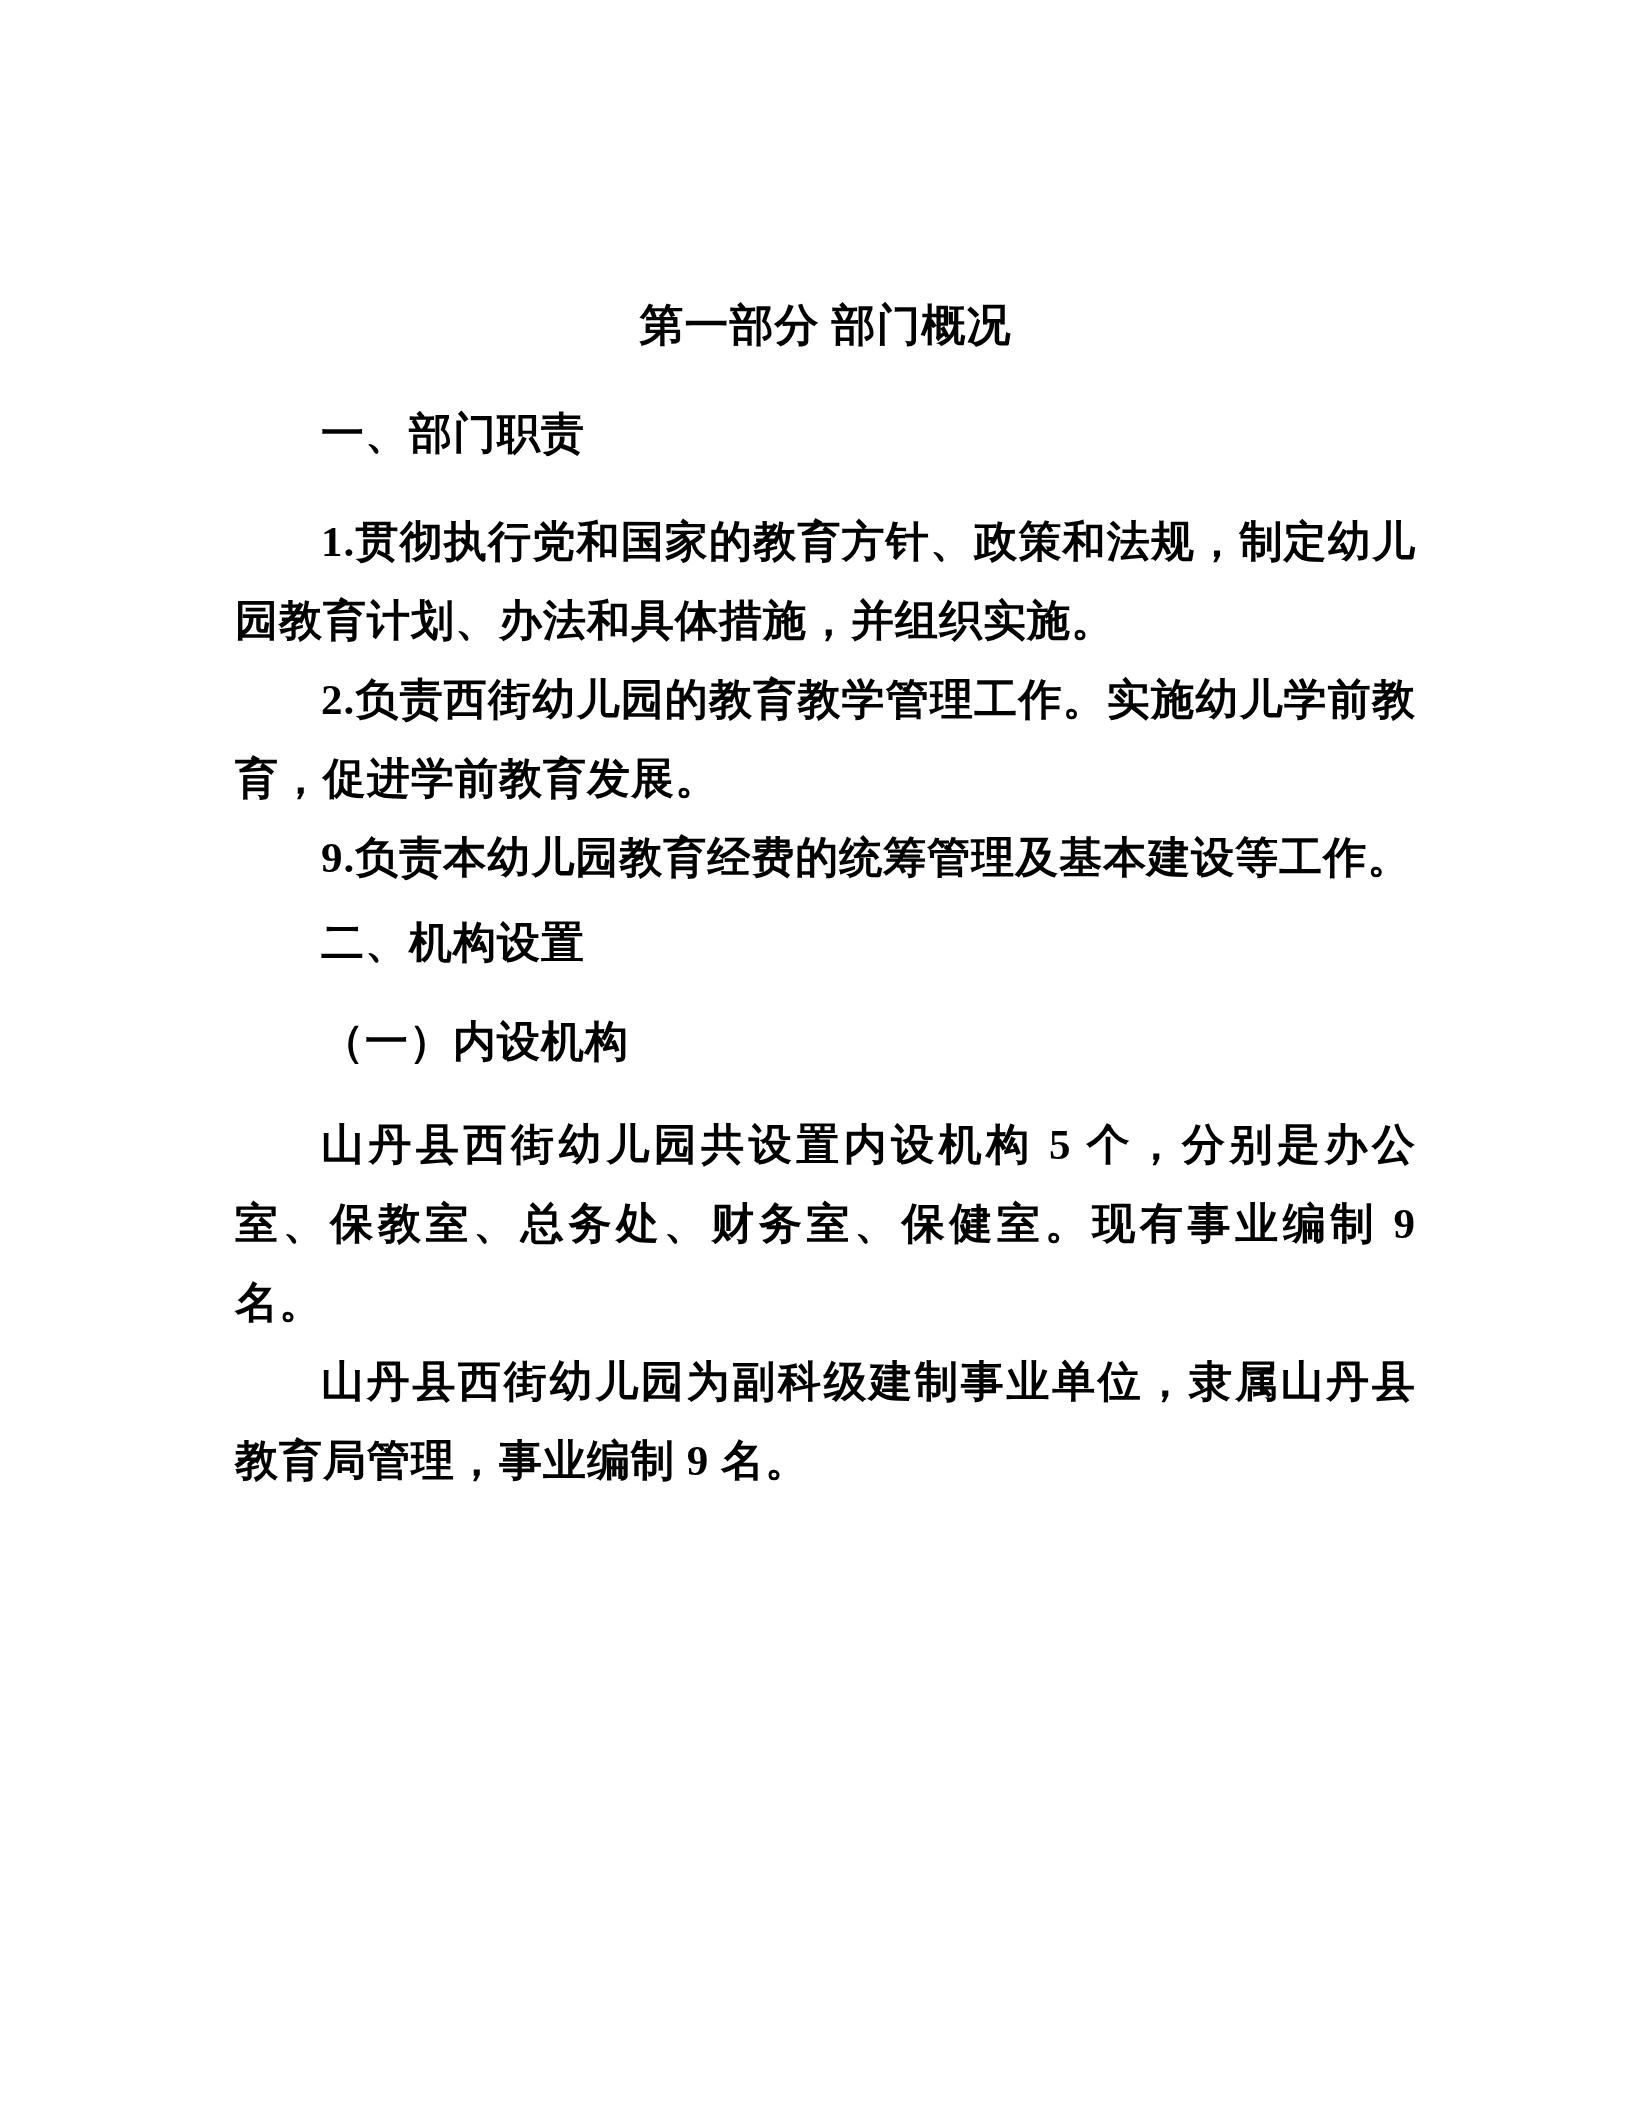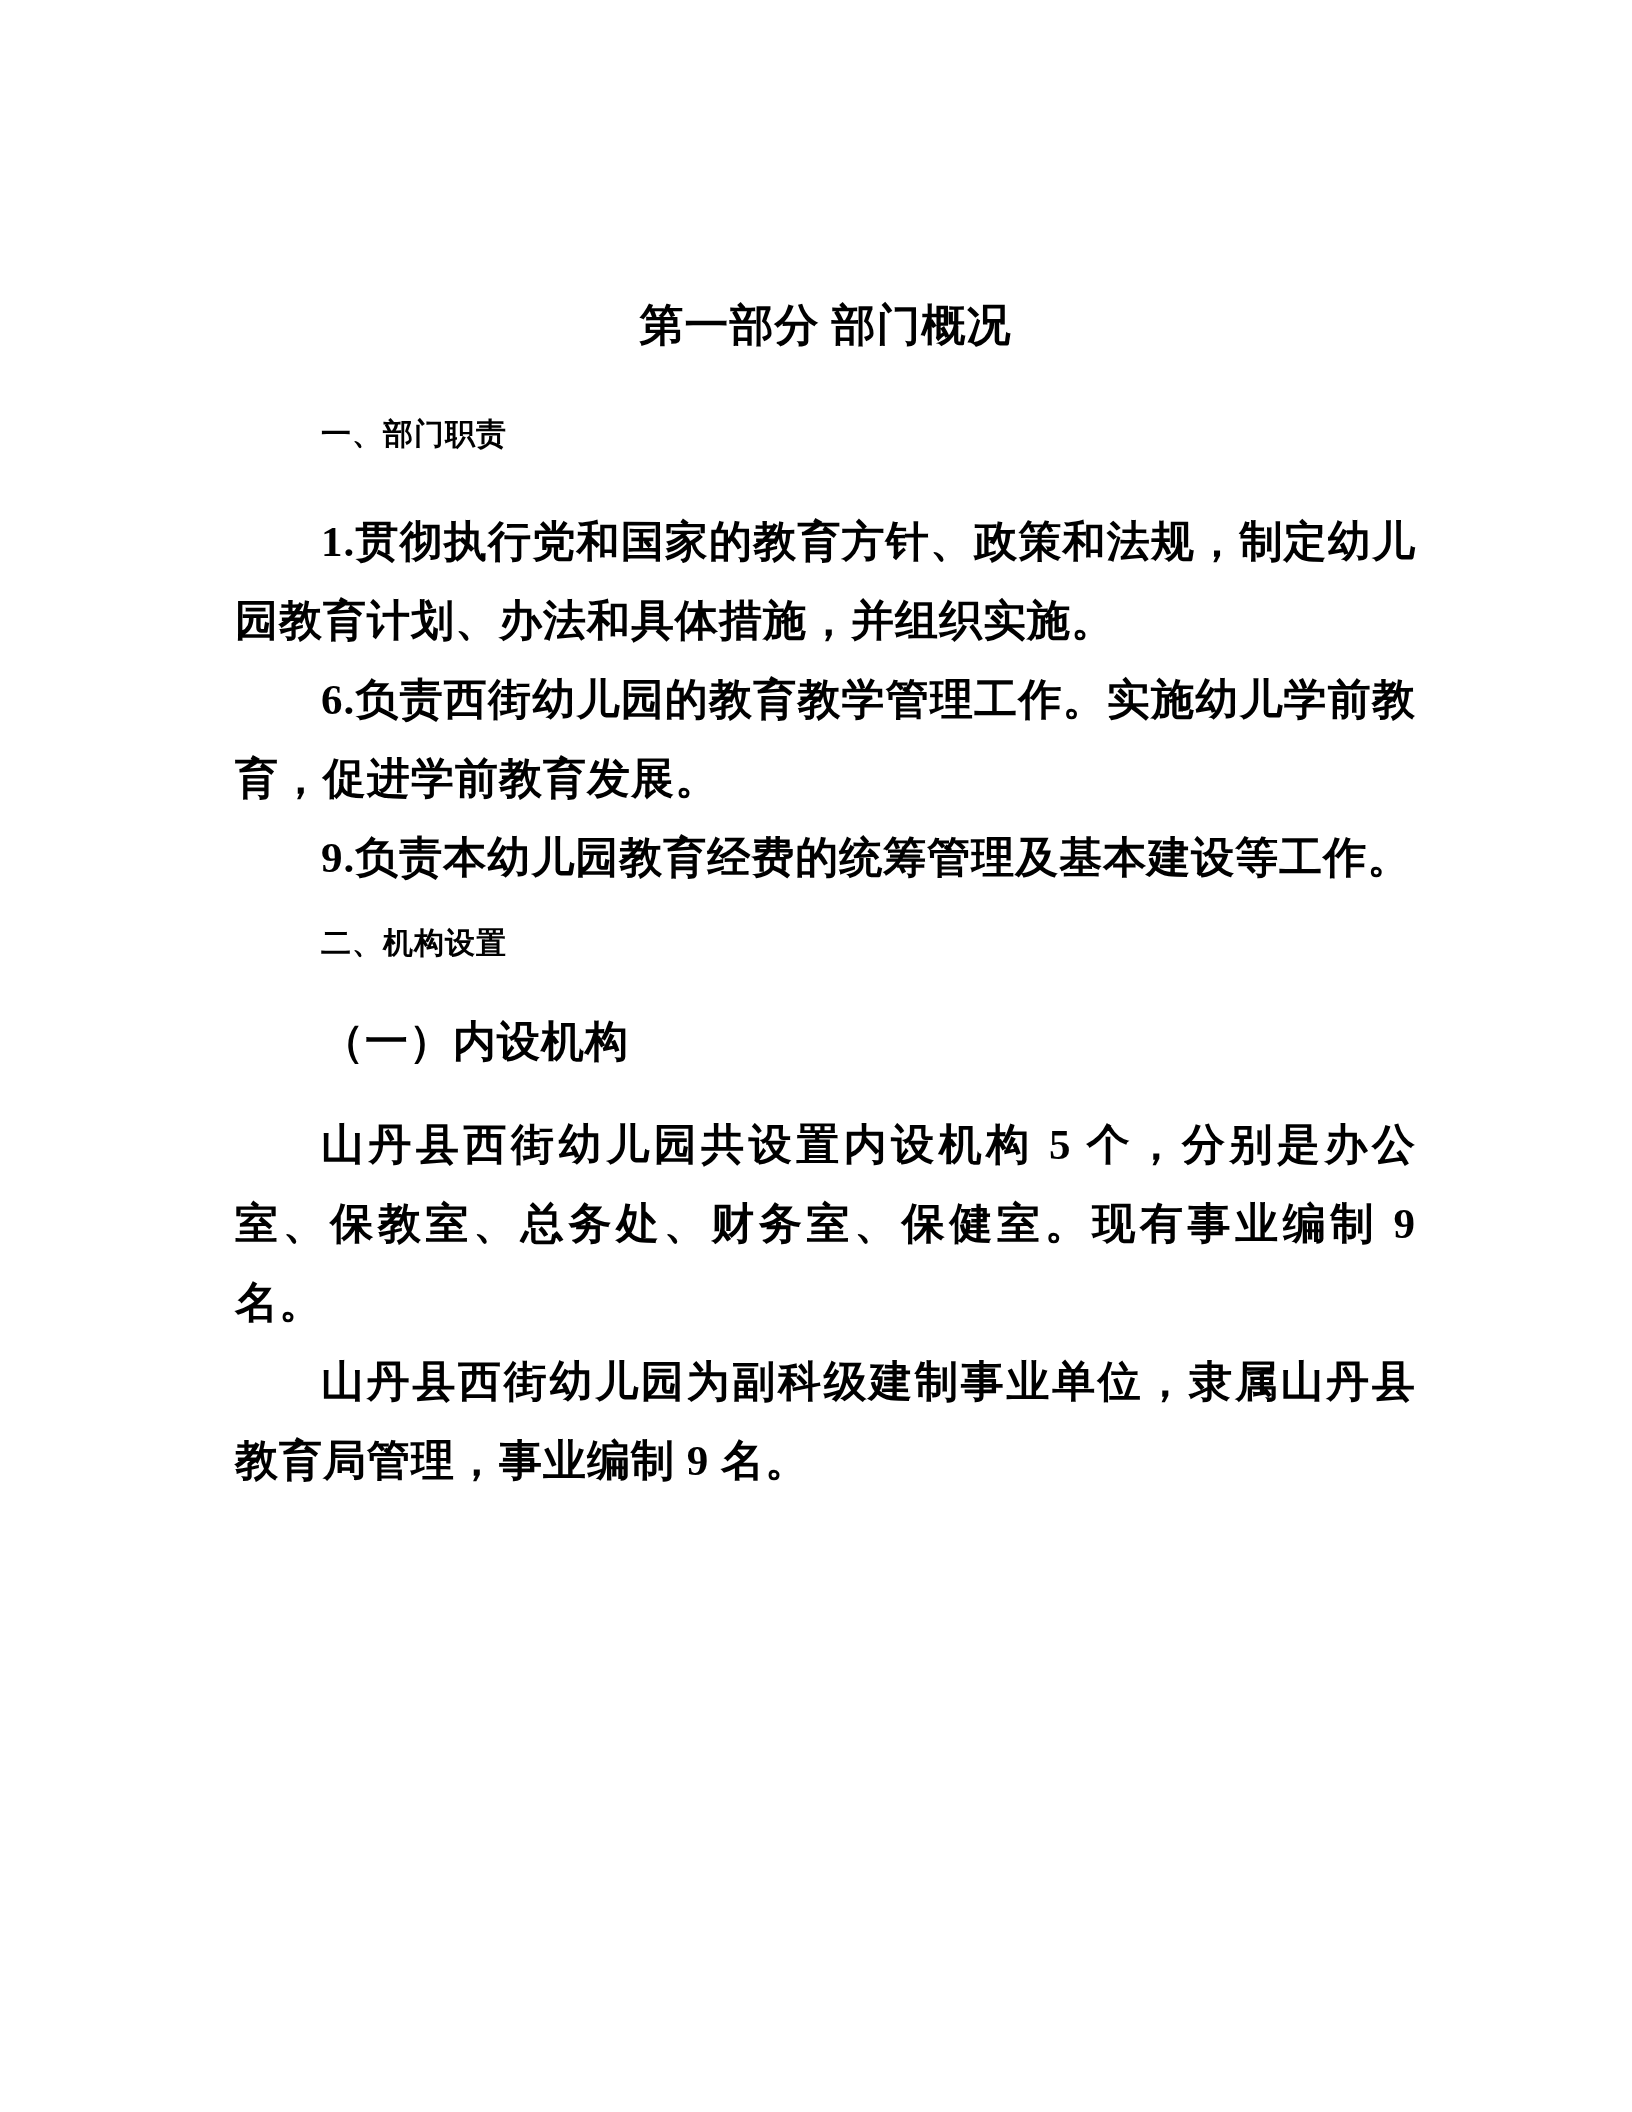--- a/index.html
+++ b/index.html
@@ -23,21 +23,21 @@
     font-weight: 700;
     font-size: 44px;
     line-height: 79px;
     letter-spacing: 1px;
     text-align: center;
   }
   .heading-hei {
     margin: 29px 0;
     font-family: "Liberation Sans", "DejaVu Sans", sans-serif;
     font-weight: 700;
-    font-size: 30px;
+    font-size: 43px;
     line-height: 79px;
     letter-spacing: 1px;
     text-indent: 86px;
   }
   .heading-hei.second {
     margin: 6px 0 20px 0;
   }
   .heading-sub {
     margin: 0 0 24px 0;
     font-family: "Liberation Serif", "DejaVu Serif", serif;
@@ -65,21 +65,21 @@
 </head>
 <body>
 
 <div class="page">
   <h1 class="doc-title">第一部分 部门概况</h1>
 
   <h2 class="heading-hei">一、部门职责</h2>
 
   <p class="body-para">1.贯彻执行党和国家的教育方针、政策和法规，制定幼儿园教育计划、办法和具体措施，并组织实施。</p>
 
-  <p class="body-para">6.负责西街幼儿园的教育教学管理工作。实施幼儿学前教育，促进学前教育发展。</p>
+  <p class="body-para">2.负责西街幼儿园的教育教学管理工作。实施幼儿学前教育，促进学前教育发展。</p>
 
   <p class="body-para">9.负责本幼儿园教育经费的统筹管理及基本建设等工作。</p>
 
   <h2 class="heading-hei second">二、机构设置</h2>
 
   <h3 class="heading-sub">（一）内设机构</h3>
 
   <p class="body-para">山丹县西街幼儿园共设置内设机构 5 个，分别是办公室、保教室、总务处、财务室、保健室。现有事业编制 9 名。</p>
 
 

